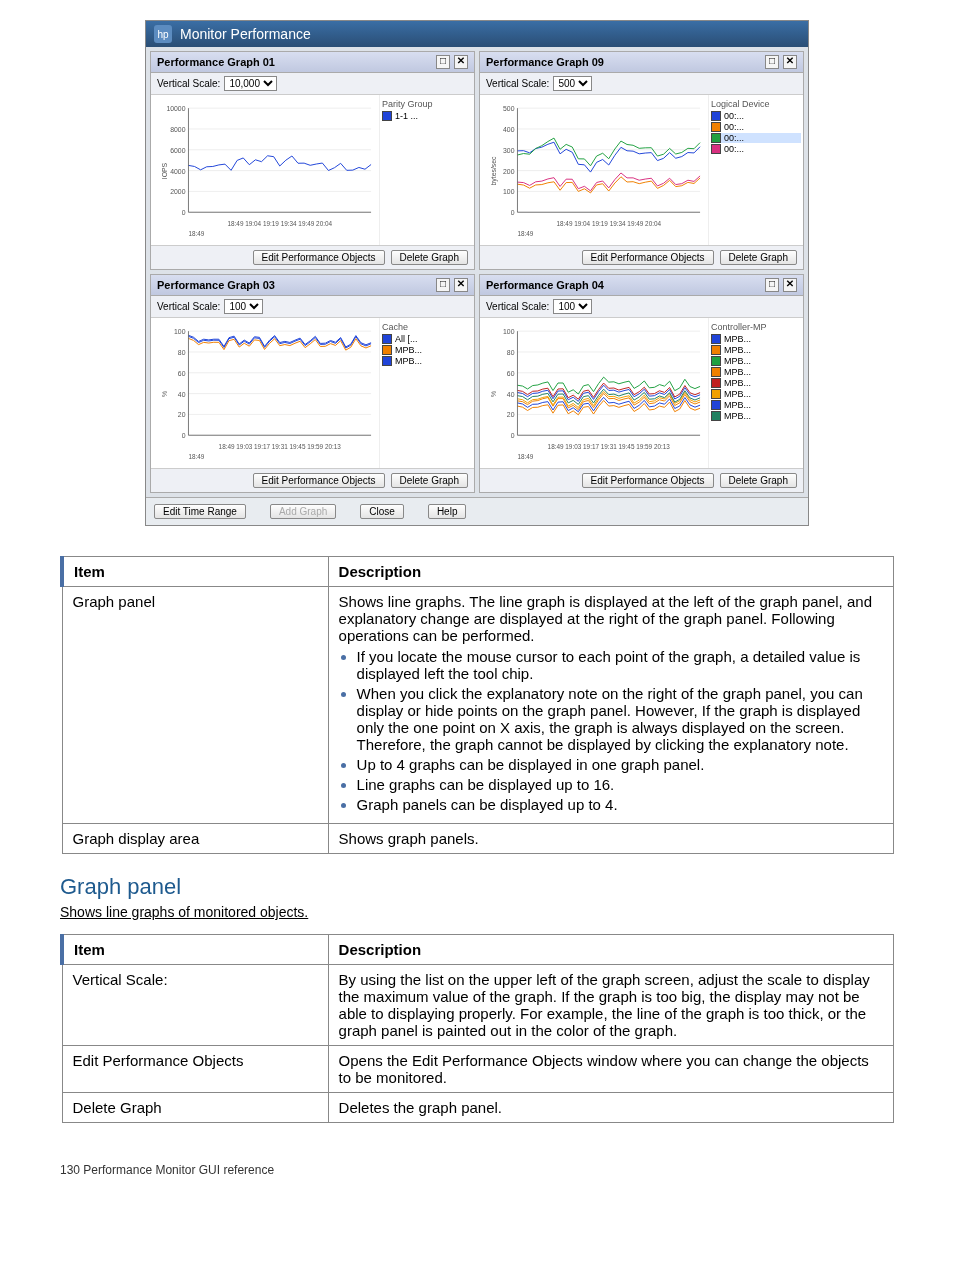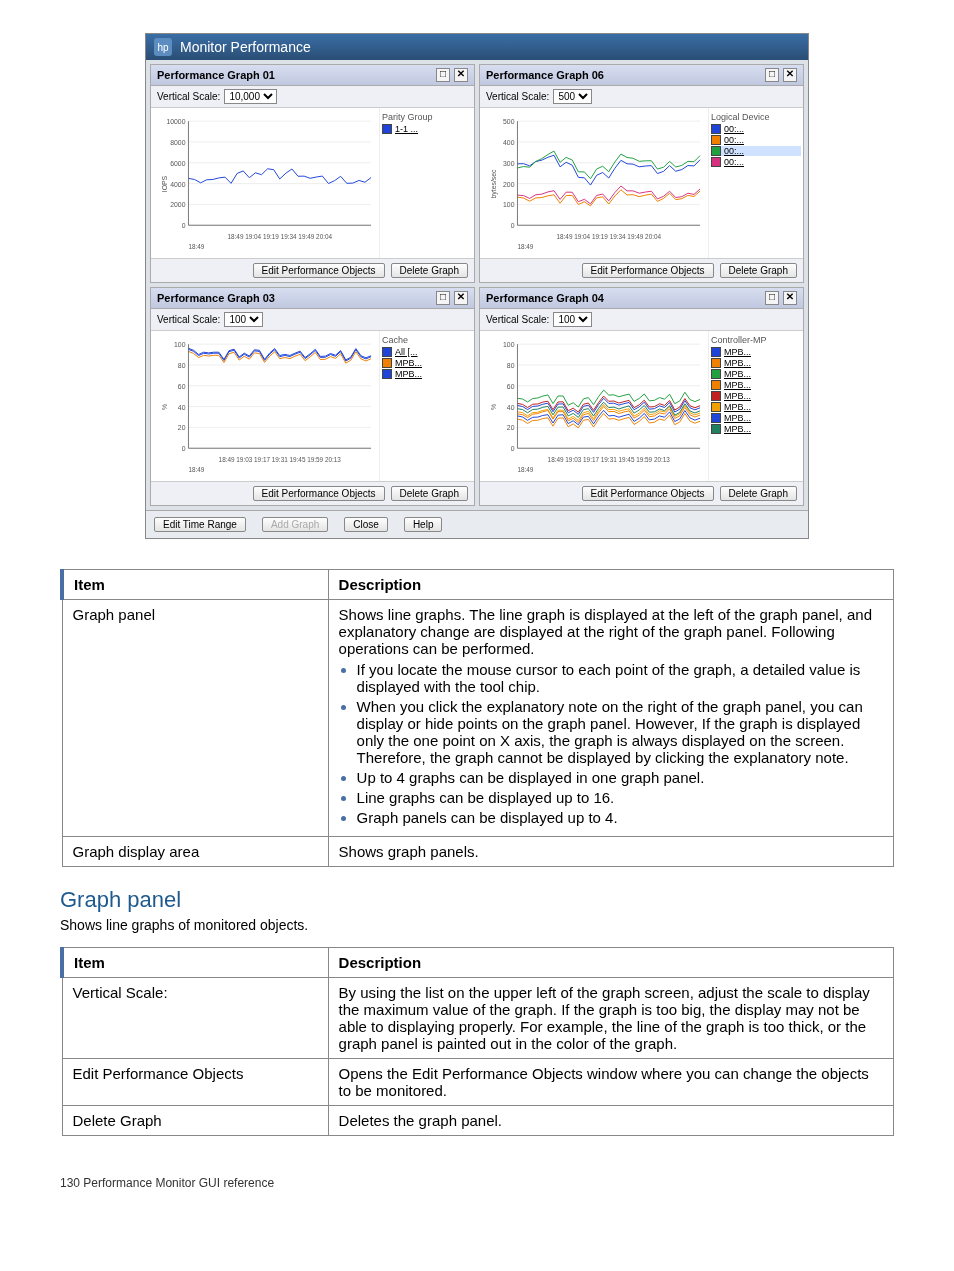--- a/index.html
+++ b/index.html
@@ -4,21 +4,21 @@
 <style>
   body {
     font-family: Arial, Helvetica, sans-serif;
     background: #fff;
     margin: 0;
     padding: 20px 60px;
     font-size: 13px;
     color: #000;
   }
   .screenshot-wrap {
-    margin: 13px auto 30px auto;
+    margin: 0 auto 30px auto;
     width: 664px;
   }
   .app-window {
     border: 1px solid #888;
     background: #e8ecf0;
   }
   .titlebar {
     background: linear-gradient(#3a6ea5, #2a4e75);
     color: #fff;
     padding: 4px 8px;
@@ -112,21 +112,20 @@
     color:#555;
     margin-bottom:2px;
   }
   .legend-row {
     display: flex;
     align-items: center;
     gap: 3px;
     margin: 1px 0;
     cursor:pointer;
     white-space:nowrap;
-    text-decoration:underline;
   }
   .legend-row.sel{
     background:#cfe2ff;
   }
   .sw {
     width: 8px;
     height: 8px;
     border: 1px solid #444;
     flex-shrink:0;
   }
@@ -158,21 +157,21 @@
   .time-readout{
     border:1px solid #bbb;
     background:#fdfdfd;
     padding:2px 10px;
     color:#444;
     flex:1;
     margin-right:20px;
   }
   .bottom-bar .btns{
     display:flex;
-    gap:16px;
+    gap:24px;
   }
   .btn.disabled{
     color:#aaa;
     cursor:default;
   }
 
   
   table.doc {
     border-collapse: collapse;
     width: 100%;
@@ -204,20 +203,21 @@
   }
   h2.section {
     color: #1e5a8e;
     font-weight: normal;
     font-size: 22px;
     margin: 18px 0 4px 0;
   }
   .sub {
     margin: 4px 0 14px 0;
     font-size: 14px;
+    text-decoration: underline;
   }
   .page-footer{
     font-size:12px;
     color:#333;
     margin-top:40px;
   }
 </style>
 </head>
 <body>
 
@@ -271,21 +271,21 @@
               </div>
             </div>
           </div>
           <div class="gp-footer">
             <span class="btn">Edit Performance Objects</span>
     <span class="btn">Delete Graph</span>
           </div>
         </div>
         <div class="graph-panel">
           <div class="gp-header">
-            <span>Performance Graph 06</span>
+            <span>Performance Graph 09</span>
     <span class="winicons">
       <span>□</span>
       <span>✕</span>
     </span>
           </div>
           <div class="gp-controls">
             <span>Vertical Scale:</span>
     <select><option>500</option></select>
           </div>
           <div class="gp-body">
@@ -491,21 +491,21 @@
       <th style="width:32%">Item</th>
       <th>Description</th>
     </tr>
   </thead>
   <tbody>
     <tr>
       <td>Graph panel</td>
       <td>
         <div>Shows line graphs. The line graph is displayed at the left of the graph panel, and explanatory change are displayed at the right of the graph panel. Following operations can be performed.</div>
         <ul class="bullets" id="t1-bullets">
-            <li>If you locate the mouse cursor to each point of the graph, a detailed value is displayed with the tool chip.</li>
+            <li>If you locate the mouse cursor to each point of the graph, a detailed value is displayed left the tool chip.</li>
             <li>When you click the explanatory note on the right of the graph panel, you can display or hide points on the graph panel. However, If the graph is displayed only the one point on X axis, the graph is always displayed on the screen. Therefore, the graph cannot be displayed by clicking the explanatory note.</li>
             <li>Up to 4 graphs can be displayed in one graph panel.</li>
             <li>Line graphs can be displayed up to 16.</li>
             <li>Graph panels can be displayed up to 4.</li>
           </ul>
       </td>
     </tr>
     <tr>
       <td>Graph display area</td>
       <td>Shows graph panels.</td>

